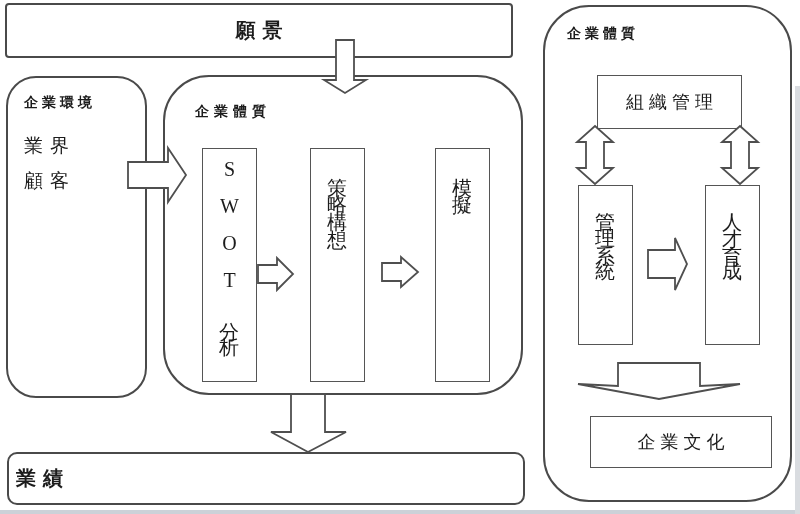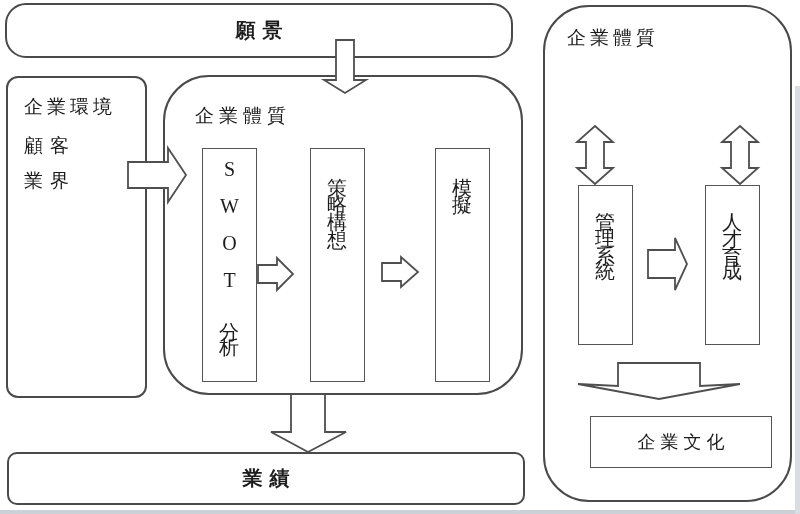--- a/index.html
+++ b/index.html
@@ -5,26 +5,26 @@
   html,body{margin:0;padding:0;background:#ffffff;}
   #canvas{
     position:relative;width:800px;height:514px;background:#ffffff;
     font-family:"Liberation Serif","DejaVu Serif",serif;color:#1c1c1c;
     overflow:hidden;
   }
   .box{position:absolute;background:#ffffff;box-sizing:border-box;}
   .outer{border:2px solid #4a4a4a;}
   .inner{border:1.5px solid #555555;}
 
-  .vision-box{left:5px;top:3px;width:508px;height:55px;border-radius:21px;
+  .vision-box{left:5px;top:3px;width:508px;height:55px;border-radius:4px;
     display:flex;align-items:center;justify-content:center;}
-  .env-box{left:6px;top:76px;width:141px;height:322px;border-radius:12px;}
+  .env-box{left:6px;top:76px;width:141px;height:322px;border-radius:30px;}
   .strategy-box{left:163px;top:75px;width:360px;height:320px;border-radius:46px;}
   .perf-box{left:7px;top:452px;width:518px;height:53px;border-radius:10px;
-    display:flex;align-items:center;justify-content:center;}
+    display:flex;align-items:center;}
   .const-box{left:543px;top:5px;width:249px;height:497px;border-radius:46px;}
 
   .swot-box{left:202px;top:148px;width:55px;height:234px;}
   .concept-box{left:310px;top:148px;width:55px;height:234px;}
   .sim-box{left:435px;top:148px;width:55px;height:234px;}
   .org-box{left:597px;top:75px;width:145px;height:54px;
     display:flex;align-items:center;justify-content:center;}
   .msys-box{left:578px;top:185px;width:55px;height:160px;}
   .talent-box{left:705px;top:185px;width:55px;height:160px;}
   .culture-box{left:578px;top:416px;width:182px;height:52px;
@@ -32,21 +32,21 @@
 
   .vbox{display:flex;justify-content:center;align-items:flex-start;}
   .vtext{writing-mode:vertical-rl;text-orientation:upright;font-size:20px;line-height:1;}
   .swot-box .vtext{letter-spacing:15px;margin-top:9px;}
   .concept-box .vtext{letter-spacing:17px;margin-top:13px;}
   .sim-box .vtext{letter-spacing:17px;margin-top:13px;}
   .msys-box .vtext{letter-spacing:16px;margin-top:11px;}
   .talent-box .vtext{letter-spacing:16px;margin-top:11px;}
 
   .big-label{font-size:20px;font-weight:bold;letter-spacing:7px;text-indent:7px;}
-  .panel-title{position:absolute;font-size:19px;font-weight:normal;white-space:nowrap;}
+  .panel-title{position:absolute;font-size:14px;font-weight:bold;white-space:nowrap;}
   .env-title{left:16px;top:16px;letter-spacing:4px;}
   .strat-title{left:30px;top:26px;letter-spacing:5px;}
   .const-title{left:22px;top:18px;letter-spacing:4px;}
   .env-items{position:absolute;left:16px;top:50px;font-size:19px;letter-spacing:7px;}
   .env-items div{height:35px;line-height:35px;}
   .small-label{font-size:18px;letter-spacing:5px;text-indent:5px;white-space:nowrap;}
 
   .arrows-layer{position:absolute;left:0;top:0;width:800px;height:514px;z-index:10;pointer-events:none;}
   .arrows-layer polygon{fill:#ffffff;stroke:#4f4f4f;stroke-width:1.8;stroke-linejoin:miter;}
 
@@ -58,22 +58,22 @@
 
 <div id="canvas">
 
   <div class="box outer vision-box">
     <span class="big-label">願景</span>
   </div>
 
   <div class="box outer env-box">
     <span class="panel-title env-title">企業環境</span>
     <div class="env-items">
+      <div>業界</div>
       <div>顧客</div>
-      <div>業界</div>
     </div>
   </div>
 
   <div class="box outer strategy-box">
     <span class="panel-title strat-title">企業體質</span>
   </div>
   <div class="box inner vbox swot-box">
     <span class="vtext">SWOT分析</span>
   </div>
   <div class="box inner vbox concept-box">
@@ -82,20 +82,23 @@
   <div class="box inner vbox sim-box">
     <span class="vtext">模擬</span>
   </div>
 
   <div class="box outer perf-box">
     <span class="big-label">業績</span>
   </div>
 
   <div class="box outer const-box">
     <span class="panel-title const-title">企業體質</span>
+  </div>
+  <div class="box inner org-box">
+    <span class="small-label">組織管理</span>
   </div>
   <div class="box inner vbox msys-box">
     <span class="vtext">管理系統</span>
   </div>
   <div class="box inner vbox talent-box">
     <span class="vtext">人才育成</span>
   </div>
   <div class="box inner culture-box">
     <span class="small-label">企業文化</span>
   </div>

